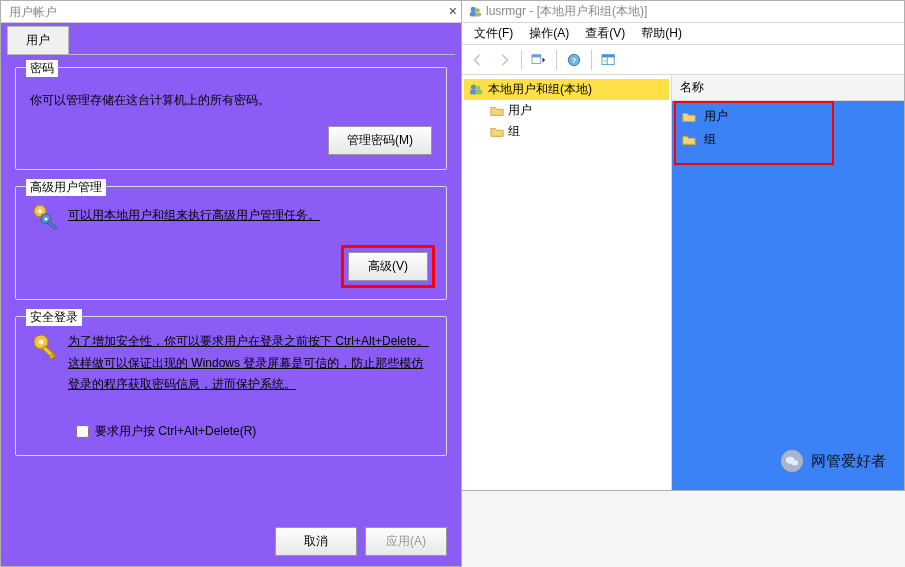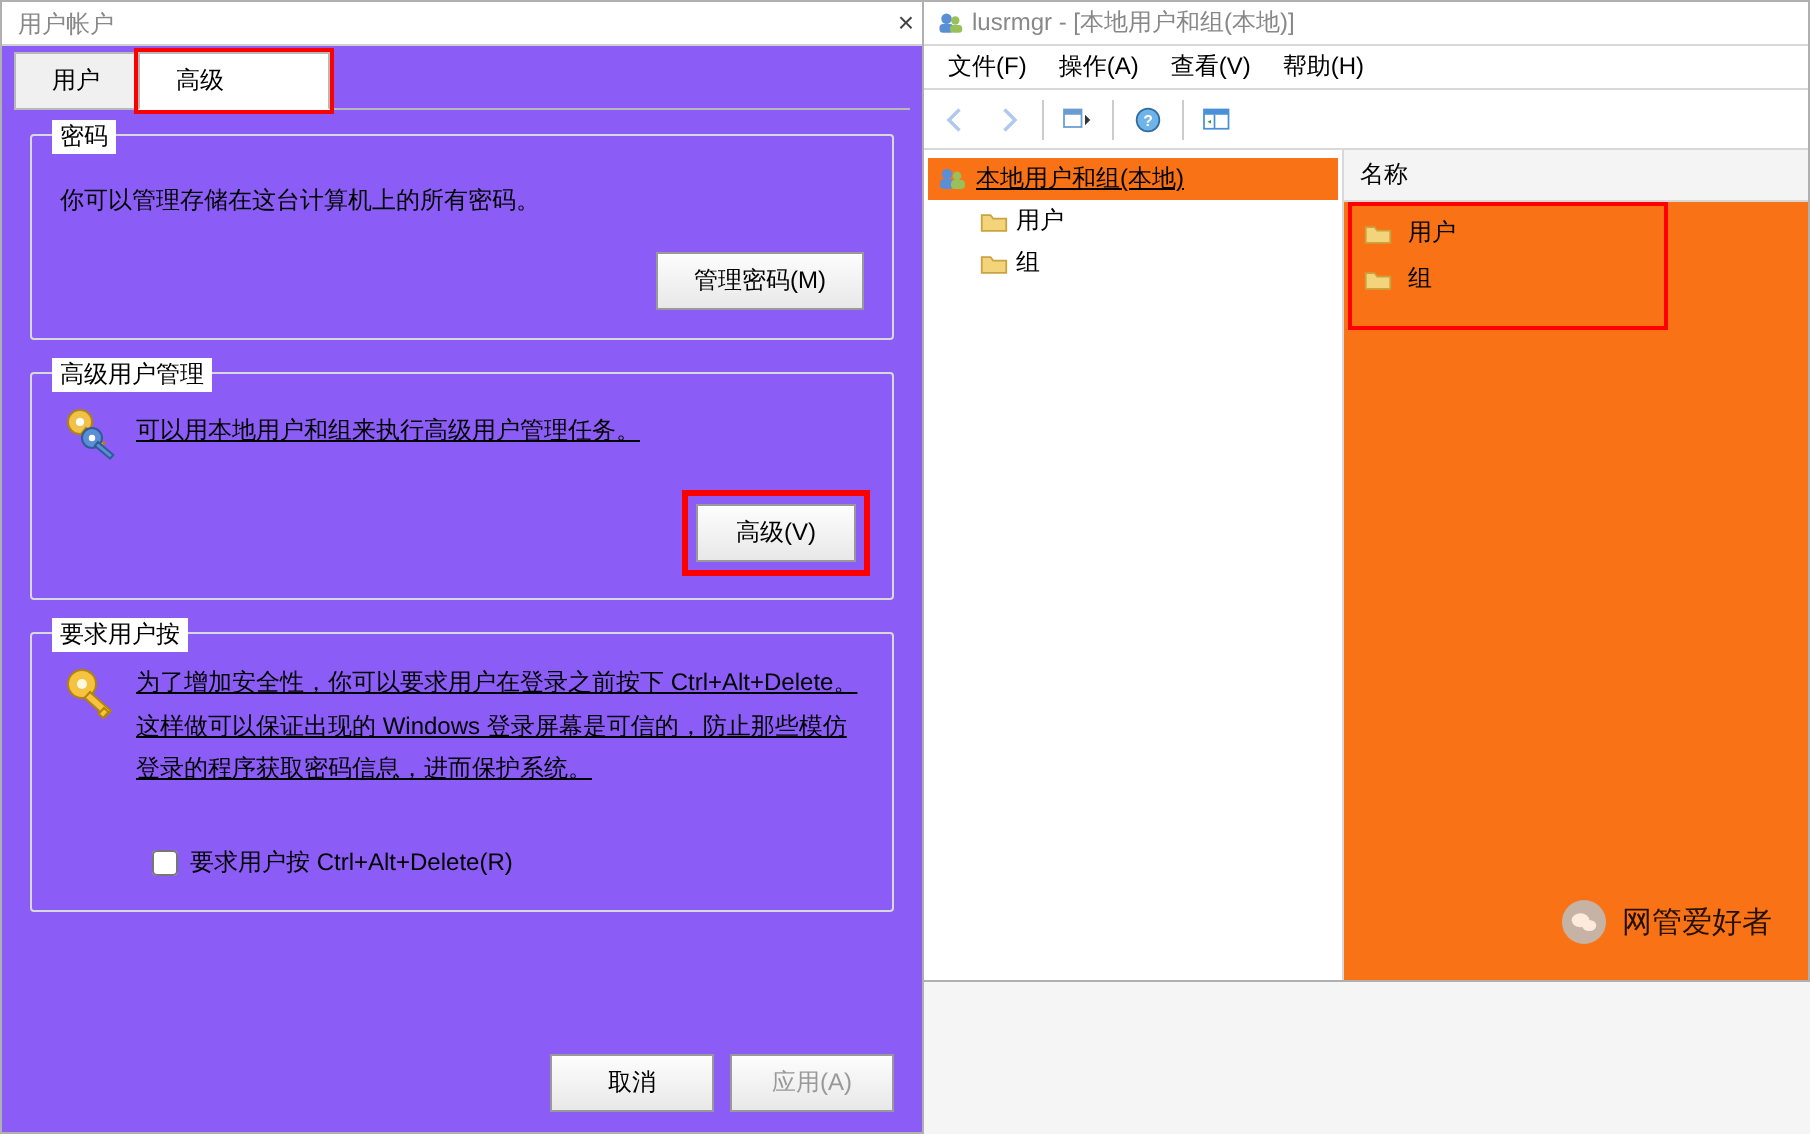--- a/index.html
+++ b/index.html
@@ -197,32 +197,31 @@
   padding: 4px 2px;
   background: #fff;
 }
 .tree-root, .tree-child {
   display: flex;
   align-items: center;
   padding: 2px 4px;
   white-space: nowrap;
 }
 .tree-root.selected {
-  background: #f97316;
-  text-decoration: underline;
+  background: #fde047;
 }
 .tree-child { padding-left: 26px; }
 .icon-lusr, .icon-folder {
   display: inline-block;
   margin-right: 4px;
 }
 .list-pane {
   flex: 1 1 auto;
   padding: 0;
-  background: #f97316;
+  background: #3b82f6;
   position: relative;
 }
 .list-header {
   background: #f4f4f4;
   border-bottom: 1px solid #d8d8d8;
   padding: 4px 8px;
   font-size: 12px;
 }
 .list-items { padding: 4px 6px; position: relative; }
 .list-item {
@@ -260,21 +259,20 @@
 <div class="container">
 
   <div class="left-panel">
     <div class="left-titlebar">
       <span>用户帐户</span>
       <span class="left-close">×</span>
     </div>
 
     <div class="tabs">
       <div class="tab">用户</div>
-      <div class="tab active highlight-red" style="width:96px;">高级</div>
     </div>
 
     <div class="tab-content">
 
       <div class="group">
         <span class="group-title">密码</span>
         <div class="group-text">你可以管理存储在这台计算机上的所有密码。</div>
         <div class="btn-row-right">
           <button class="btn">管理密码(M)</button>
         </div>
@@ -298,21 +296,21 @@
           </div>
         </div>
         <div class="btn-row-right">
           <span class="highlight-red-thick" style="display:inline-block;padding:4px;">
             <button class="btn" style="width:80px">高级(V)</button>
           </span>
         </div>
       </div>
 
       <div class="group">
-        <span class="group-title">要求用户按</span>
+        <span class="group-title">安全登录</span>
         <div class="flex-row">
           <div class="icon-box">
             <svg class="icon-key" viewBox="0 0 32 32">
               <circle cx="11" cy="11" r="7" fill="#f5c341" stroke="#b38600"></circle>
               <circle cx="11" cy="11" r="2.5" fill="#fff8e1"></circle>
               <rect x="15" y="15" width="14" height="4" fill="#f5c341" stroke="#b38600" transform="rotate(42 15 15)"></rect>
               <rect x="22" y="23" width="3" height="4" fill="#f5c341" stroke="#b38600" transform="rotate(42 22 23)"></rect>
             </svg>
           </div>
           <div class="text-box">

